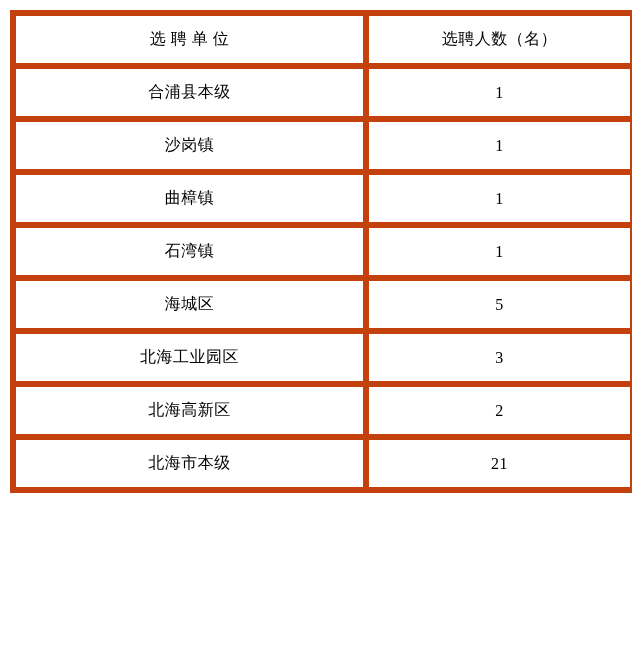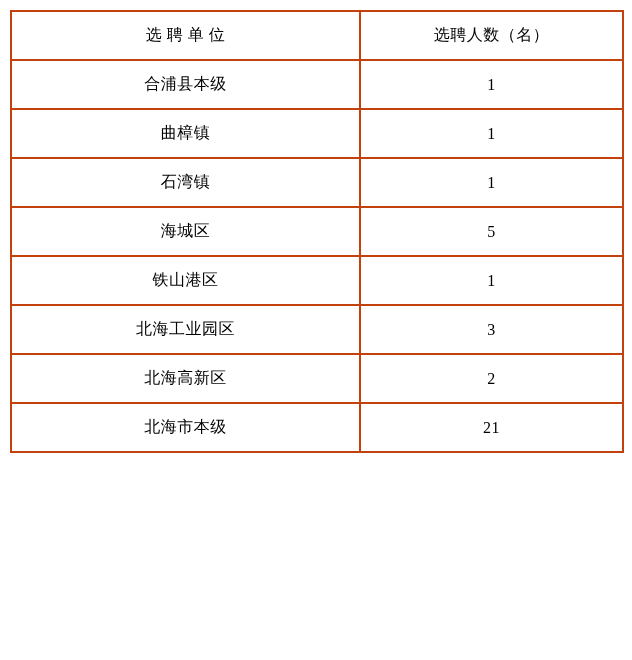--- a/index.html
+++ b/index.html
@@ -19,21 +19,21 @@
     height: 660px;
     box-sizing: border-box;
   }
   table.recruit-table {
     border-collapse: collapse;
     margin: 10px 0 0 10px;
     width: 610px;
     table-layout: fixed;
   }
   table.recruit-table td {
-    border: 2px solid #c2410c;
+    border: 6px solid #c2410c;
     text-align: center;
     vertical-align: middle;
     font-size: 16px;
     height: 47px;
     padding: 0;
     letter-spacing: 0.5px;
   }
   table.recruit-table tr td:first-child {
     width: 347px;
   }
@@ -61,34 +61,34 @@
     <tbody>
       <tr class="header-row">
         <td>选 聘 单 位</td>
         <td>选聘人数（名）</td>
       </tr>
       <tr>
         <td>合浦县本级</td>
         <td class="num-cell">1</td>
       </tr>
       <tr>
+        <td>沙岗镇</td>
+        <td class="num-cell">1</td>
+      </tr>
+      <tr>
         <td>曲樟镇</td>
         <td class="num-cell">1</td>
       </tr>
       <tr>
         <td>石湾镇</td>
         <td class="num-cell">1</td>
       </tr>
       <tr>
         <td>海城区</td>
         <td class="num-cell">5</td>
-      </tr>
-      <tr>
-        <td>铁山港区</td>
-        <td class="num-cell">1</td>
       </tr>
       <tr>
         <td>北海工业园区</td>
         <td class="num-cell">3</td>
       </tr>
       <tr>
         <td>北海高新区</td>
         <td class="num-cell">2</td>
       </tr>
       <tr>

